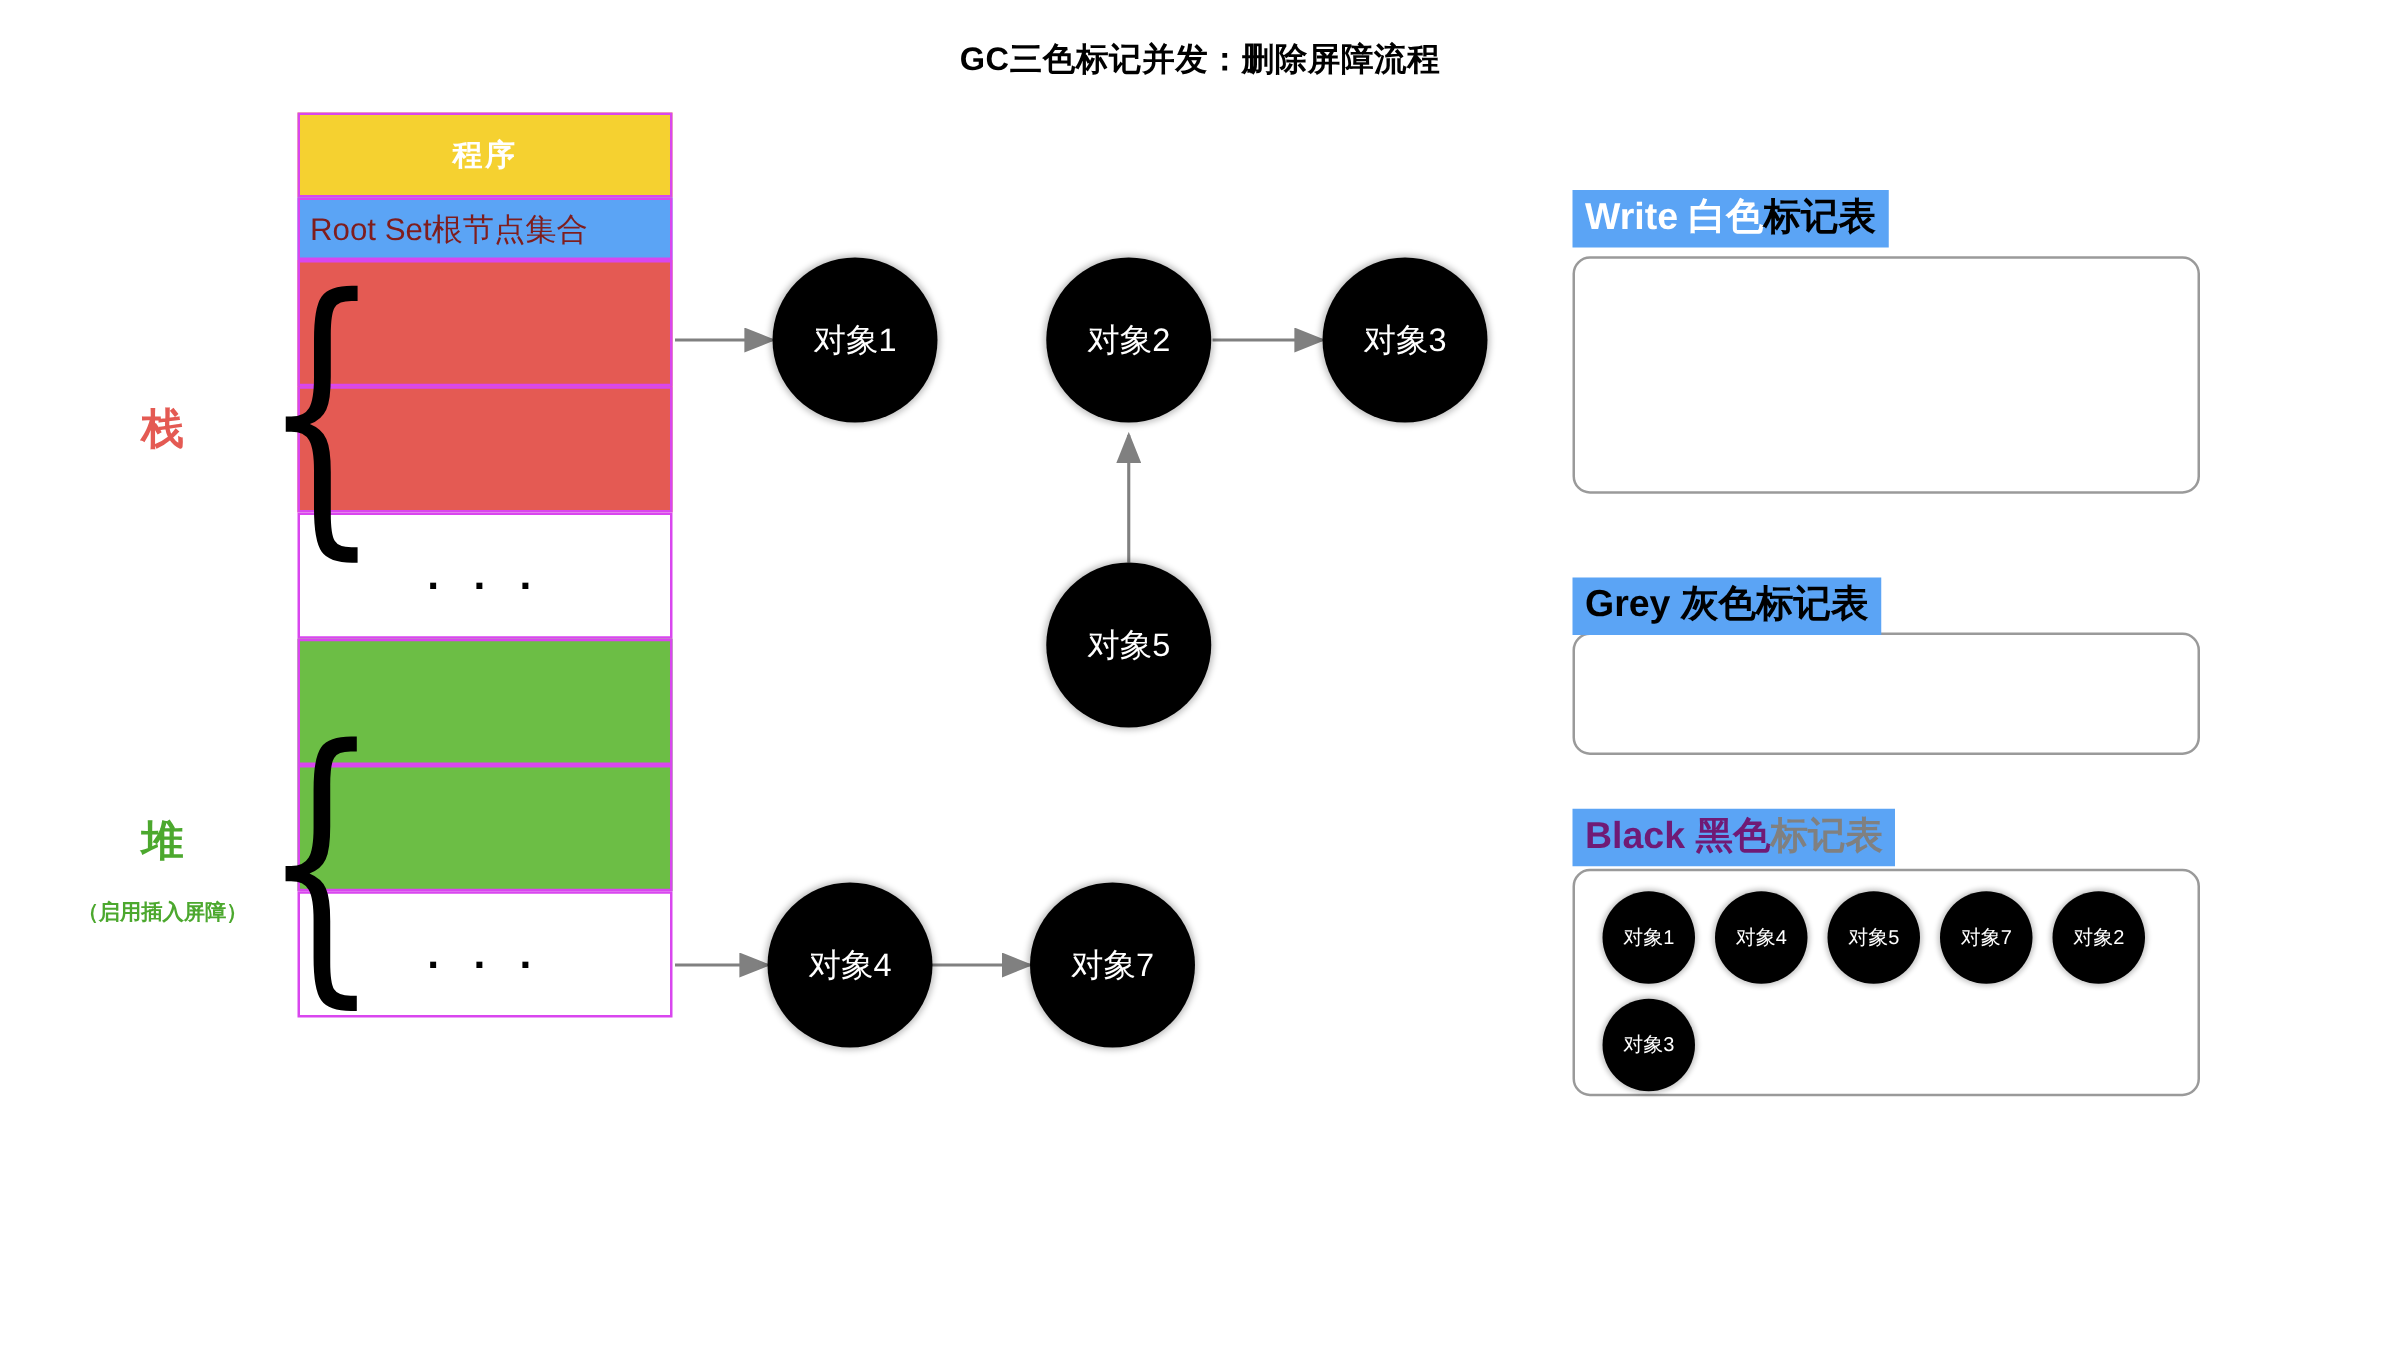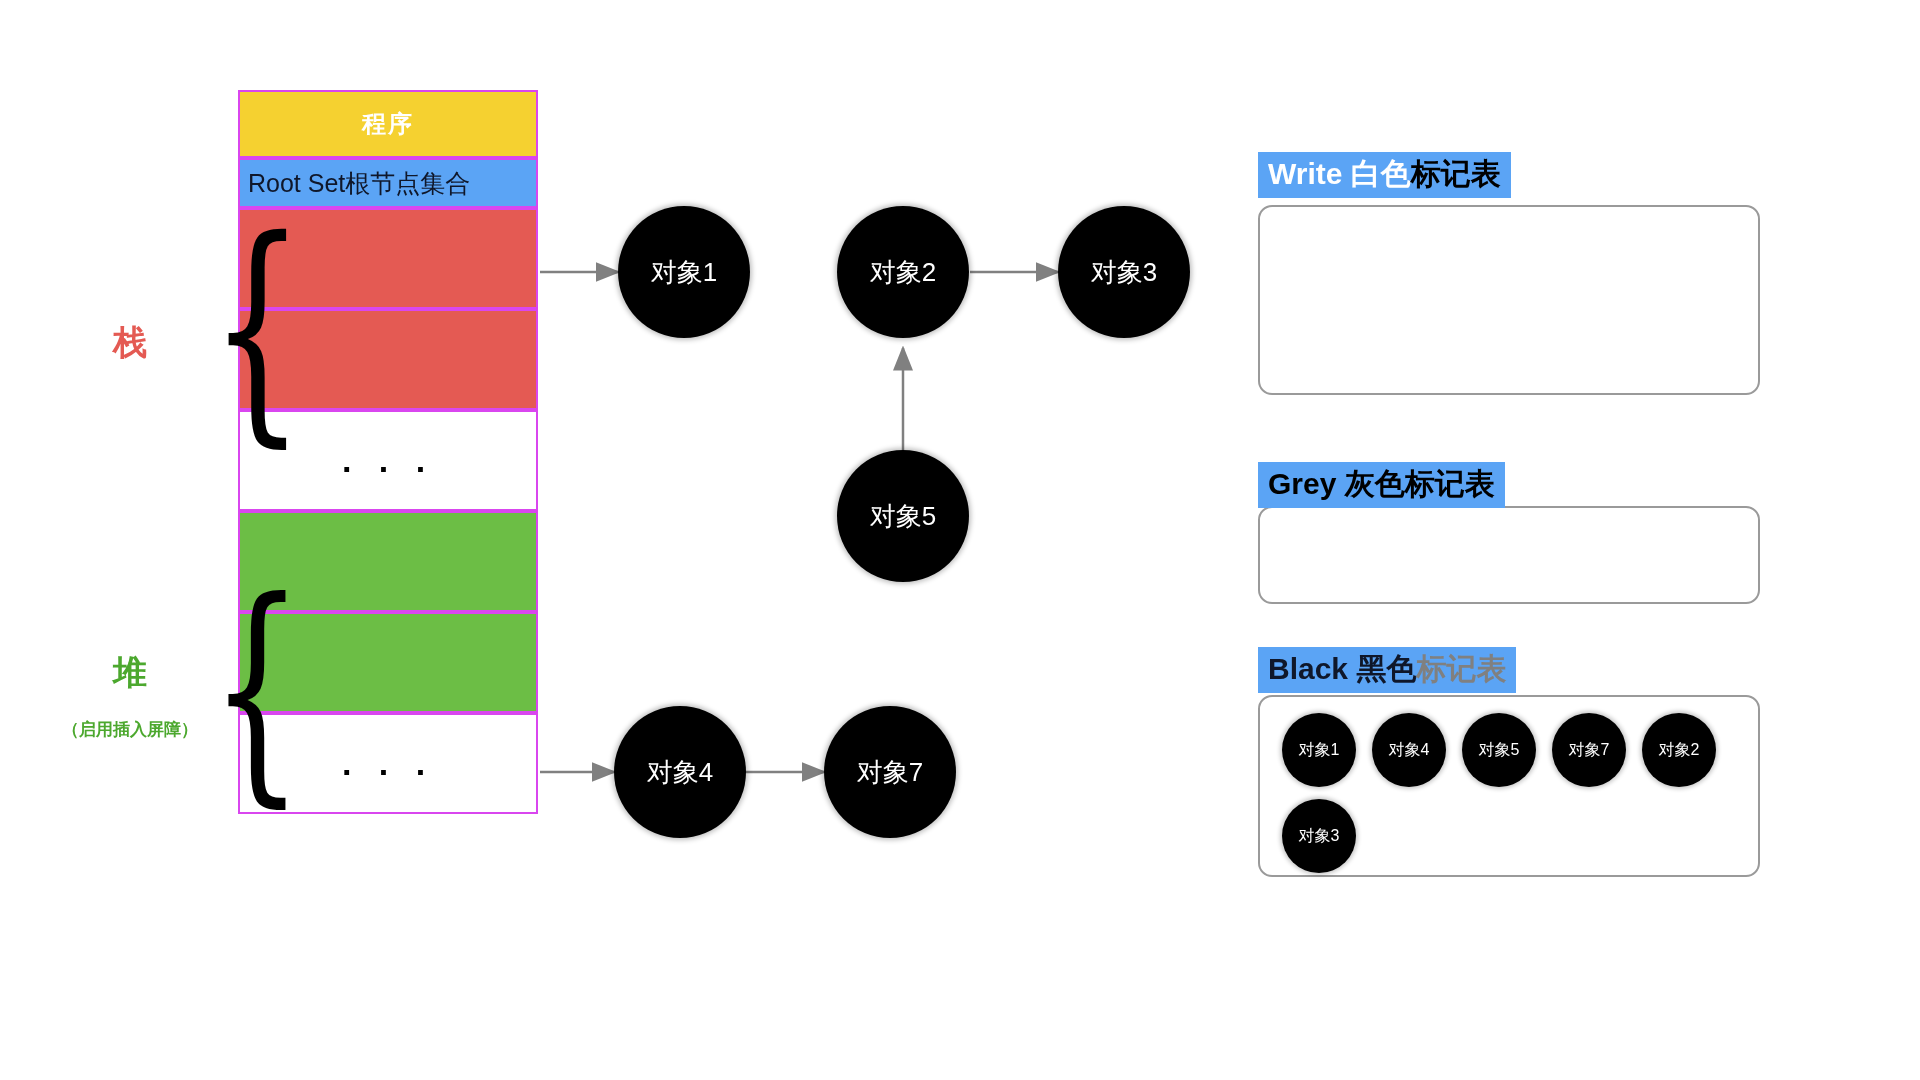--- a/index.html
+++ b/index.html
@@ -54,21 +54,21 @@
   }
   .blk-program {
     height: 68px;
     background: #F5D130;
     font-weight: bold;
     letter-spacing: 2px;
   }
   .blk-rootset {
     height: 50px;
     background: #5BA4F5;
-    color: #0f172a;
+    color: #7f1d1d;
     font-weight: normal;
     font-size: 25px;
     justify-content: flex-start;
     padding-left: 8px;
     letter-spacing: 0px;
   }
   .blk-red   { height: 101px; background: #E45A53; }
   .blk-green { height: 101px; background: #6CBE45; }
   .blk-dots  {
     height: 101px;
@@ -145,21 +145,21 @@
     font-weight: bold;
     padding: 3px 10px 5px 10px;
     white-space: nowrap;
     z-index: 3;
     line-height: 1.25;
   }
   .badge-white-en  { color: #ffffff; }
   .badge-white-cn  { color: #000000; font-weight: bold; }
   .badge-grey-en   { color: #000000; }
   .badge-grey-cn   { color: #000000; font-weight: bold; }
-  .badge-black-en  { color: #0f172a; }
+  .badge-black-en  { color: #701a75; }
   .badge-black-cn  { color: #808080; font-weight: bold; }
 
   .table-box {
     position: absolute;
     box-sizing: border-box;
     border: 2px solid #9a9a9a;
     border-radius: 14px;
     background: #ffffff;
     z-index: 1;
   }
@@ -190,20 +190,21 @@
     white-space: nowrap;
   }
   .cap-dark { color: #000000; }
   .cap-light { color: #ffffff; }
 </style>
 </head>
 <body>
 
 <div id="canvas">
 
+  <div class="title">GC三色标记并发：删除屏障流程</div>
 
   <svg class="links" viewBox="0 0 1920 1080">
     <defs>
       <marker id="ah" markerWidth="10" markerHeight="8" refX="9" refY="4" orient="auto">
         <path d="M0,0 L10,4 L0,8 z" fill="#808080"></path>
       </marker>
     </defs>
 
     <line x1="540" y1="272" x2="618" y2="272" stroke="#808080" stroke-width="2.5" marker-end="url(#ah)"></line>
 

